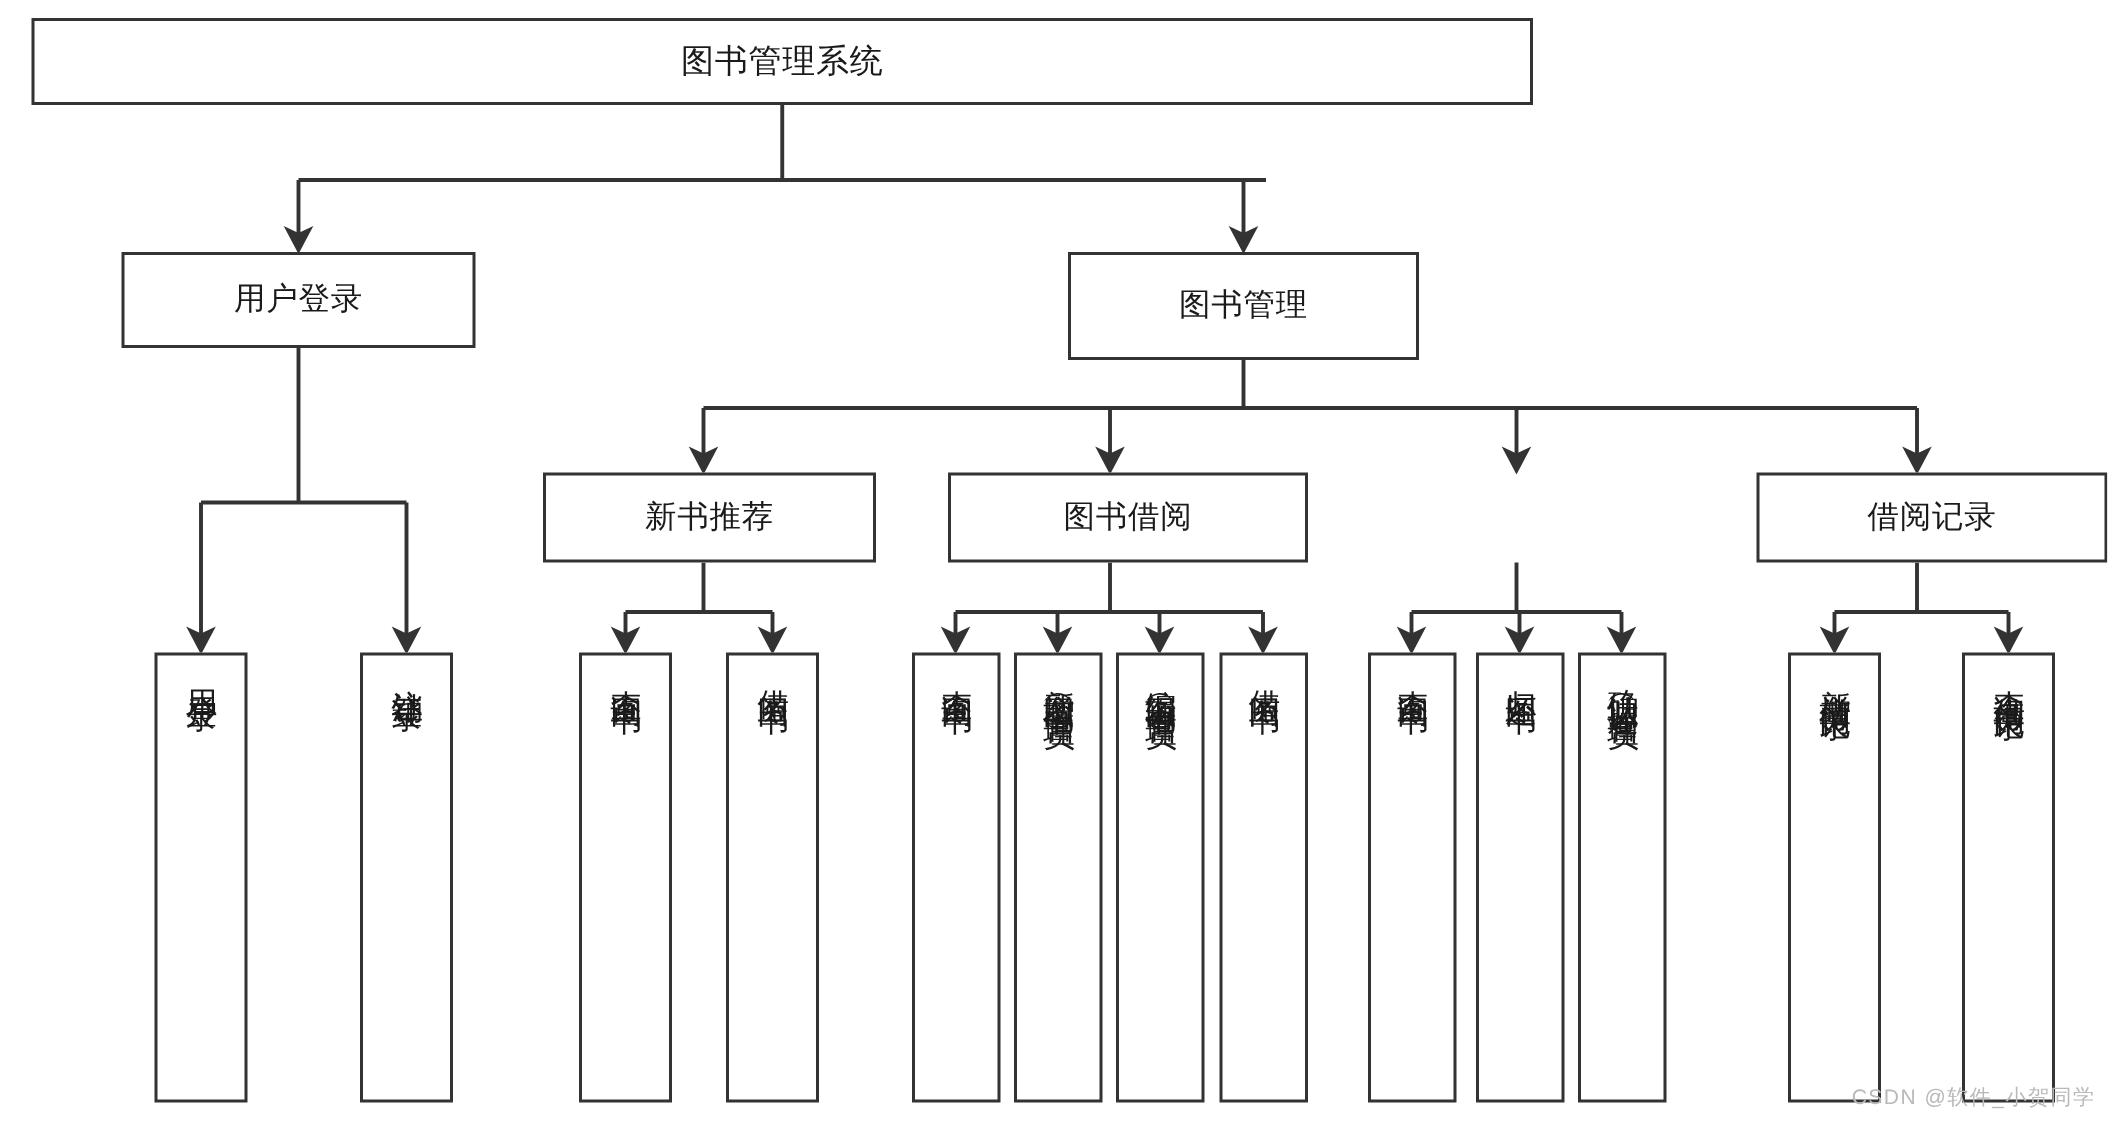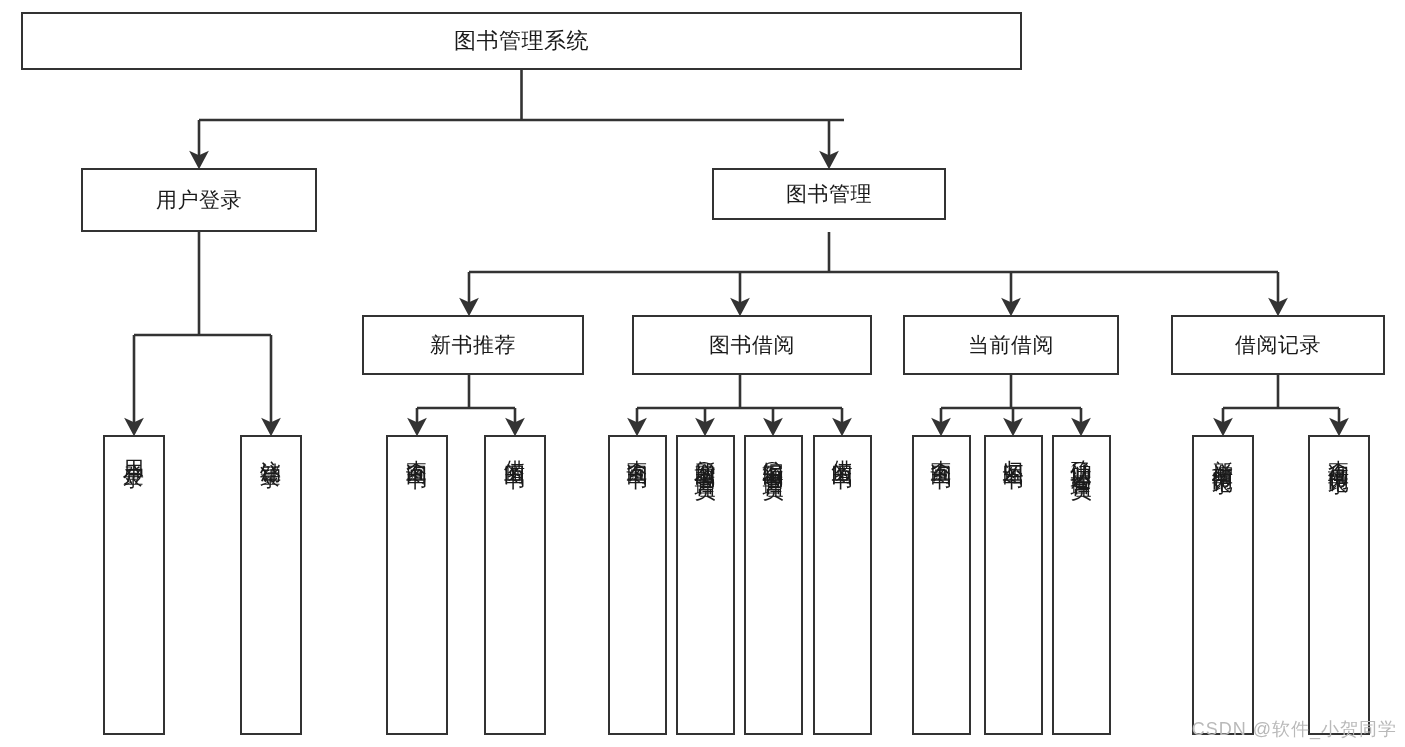--- a/index.html
+++ b/index.html
@@ -60,21 +60,21 @@
     writing-mode: vertical-rl;
     text-orientation: upright;
     letter-spacing: 3px;
     line-height: 1.0;
     white-space: nowrap;
   }
   .watermark {
     position: absolute;
     right: 8px;
     bottom: 6px;
-    font-size: 18px;
+    font-size: 14px;
     color: #b9b9b9;
     letter-spacing: 1px;
     white-space: nowrap;
     user-select: none;
   }
 </style>
 </head>
 <body>
 
 <div id="diagram-root">
@@ -129,34 +129,31 @@
     </g>
   </svg>
 
   <div class="node horiz root" style="left:21px; top:12px; width:1001px; height:58px;">
     <span class="node-label">图书管理系统</span>
   </div>
 
   <div class="node horiz" style="left:81px; top:168px; width:236px; height:64px;">
     <span class="node-label">用户登录</span>
   </div>
-  <div class="node horiz" style="left:712px; top:168px; width:234px; height:52px;">
+  <div class="node horiz" style="left:712px; top:168px; width:234px; height:72px;">
     <span class="node-label">图书管理</span>
   </div>
 
   <div class="node horiz" style="left:362px; top:315px; width:222px; height:60px;">
     <span class="node-label">新书推荐</span>
   </div>
   <div class="node horiz" style="left:632px; top:315px; width:240px; height:60px;">
     <span class="node-label">图书借阅</span>
   </div>
-  <div class="node horiz" style="left:903px; top:315px; width:216px; height:60px;">
-    <span class="node-label">当前借阅</span>
-  </div>
-  <div class="node horiz" style="left:1171px; top:315px; width:214px; height:60px;">
+  <div class="node horiz" style="left:1171px; top:315px; width:234px; height:60px;">
     <span class="node-label">借阅记录</span>
   </div>
 
   <div class="node vert" style="left:103px; top:435px; width:62px; height:300px;">
     <span class="node-label">用户登录</span>
   </div>
   <div class="node vert" style="left:240px; top:435px; width:62px; height:300px;">
     <span class="node-label">注销登录</span>
   </div>
 

